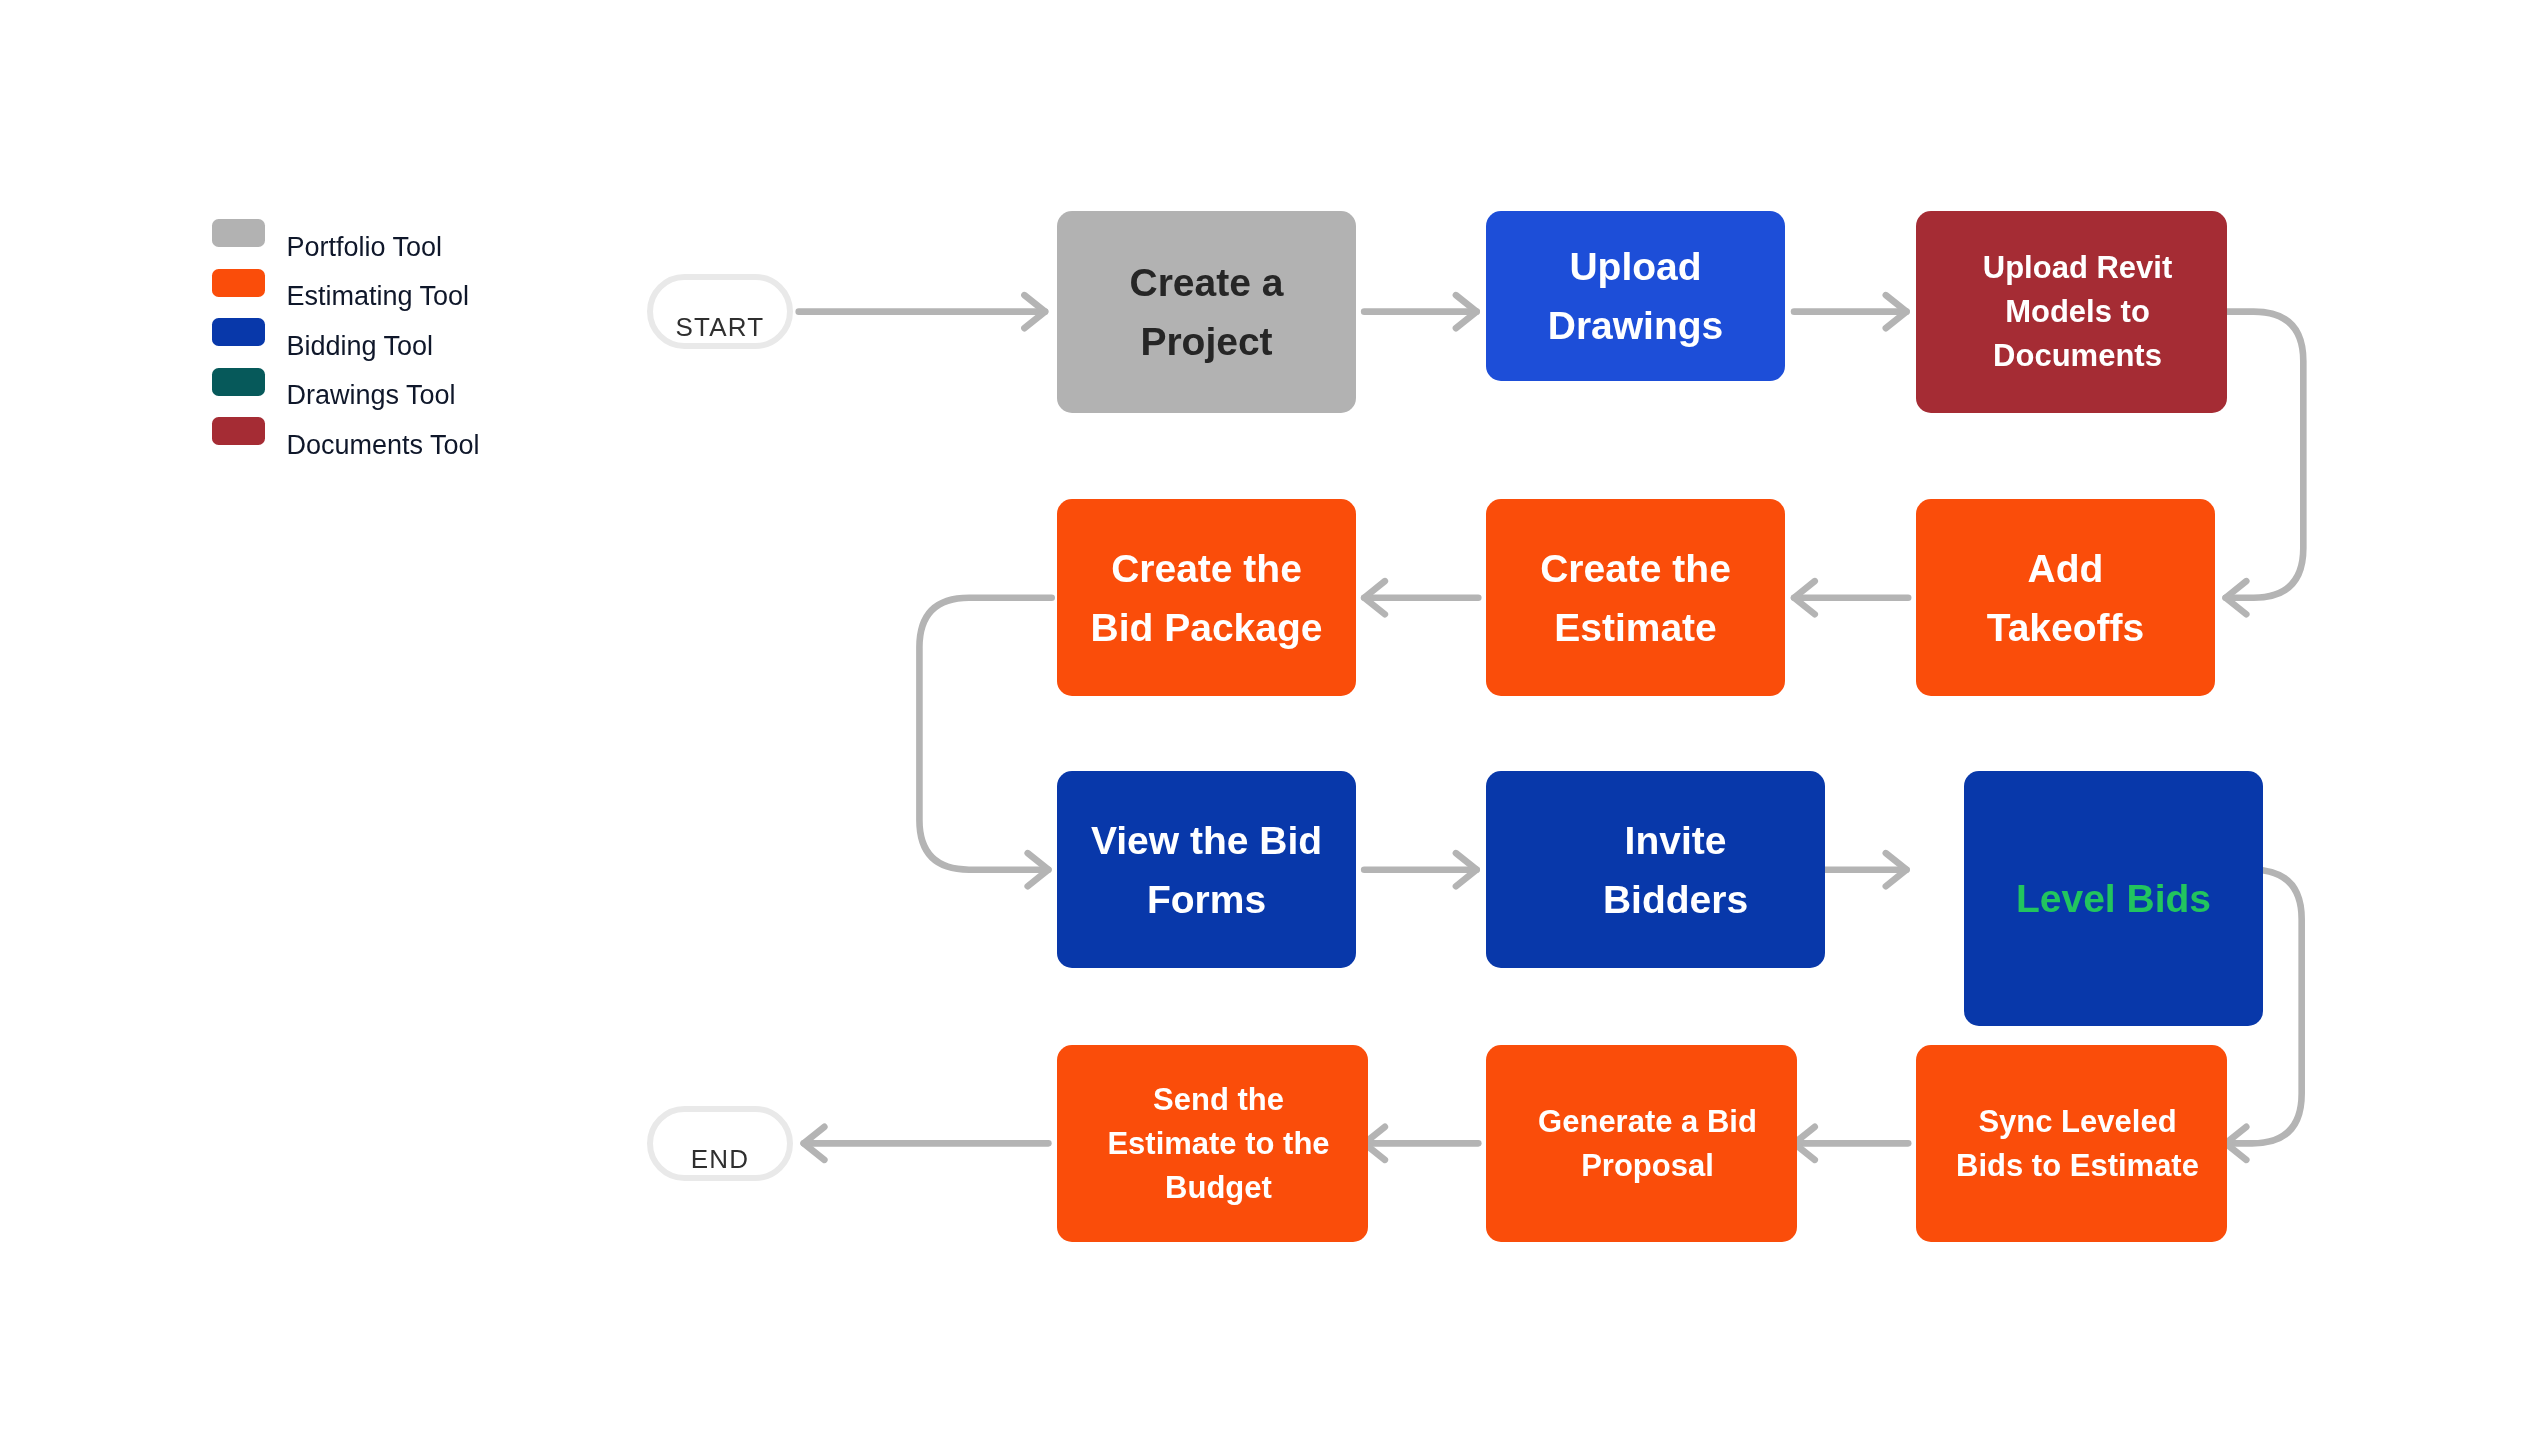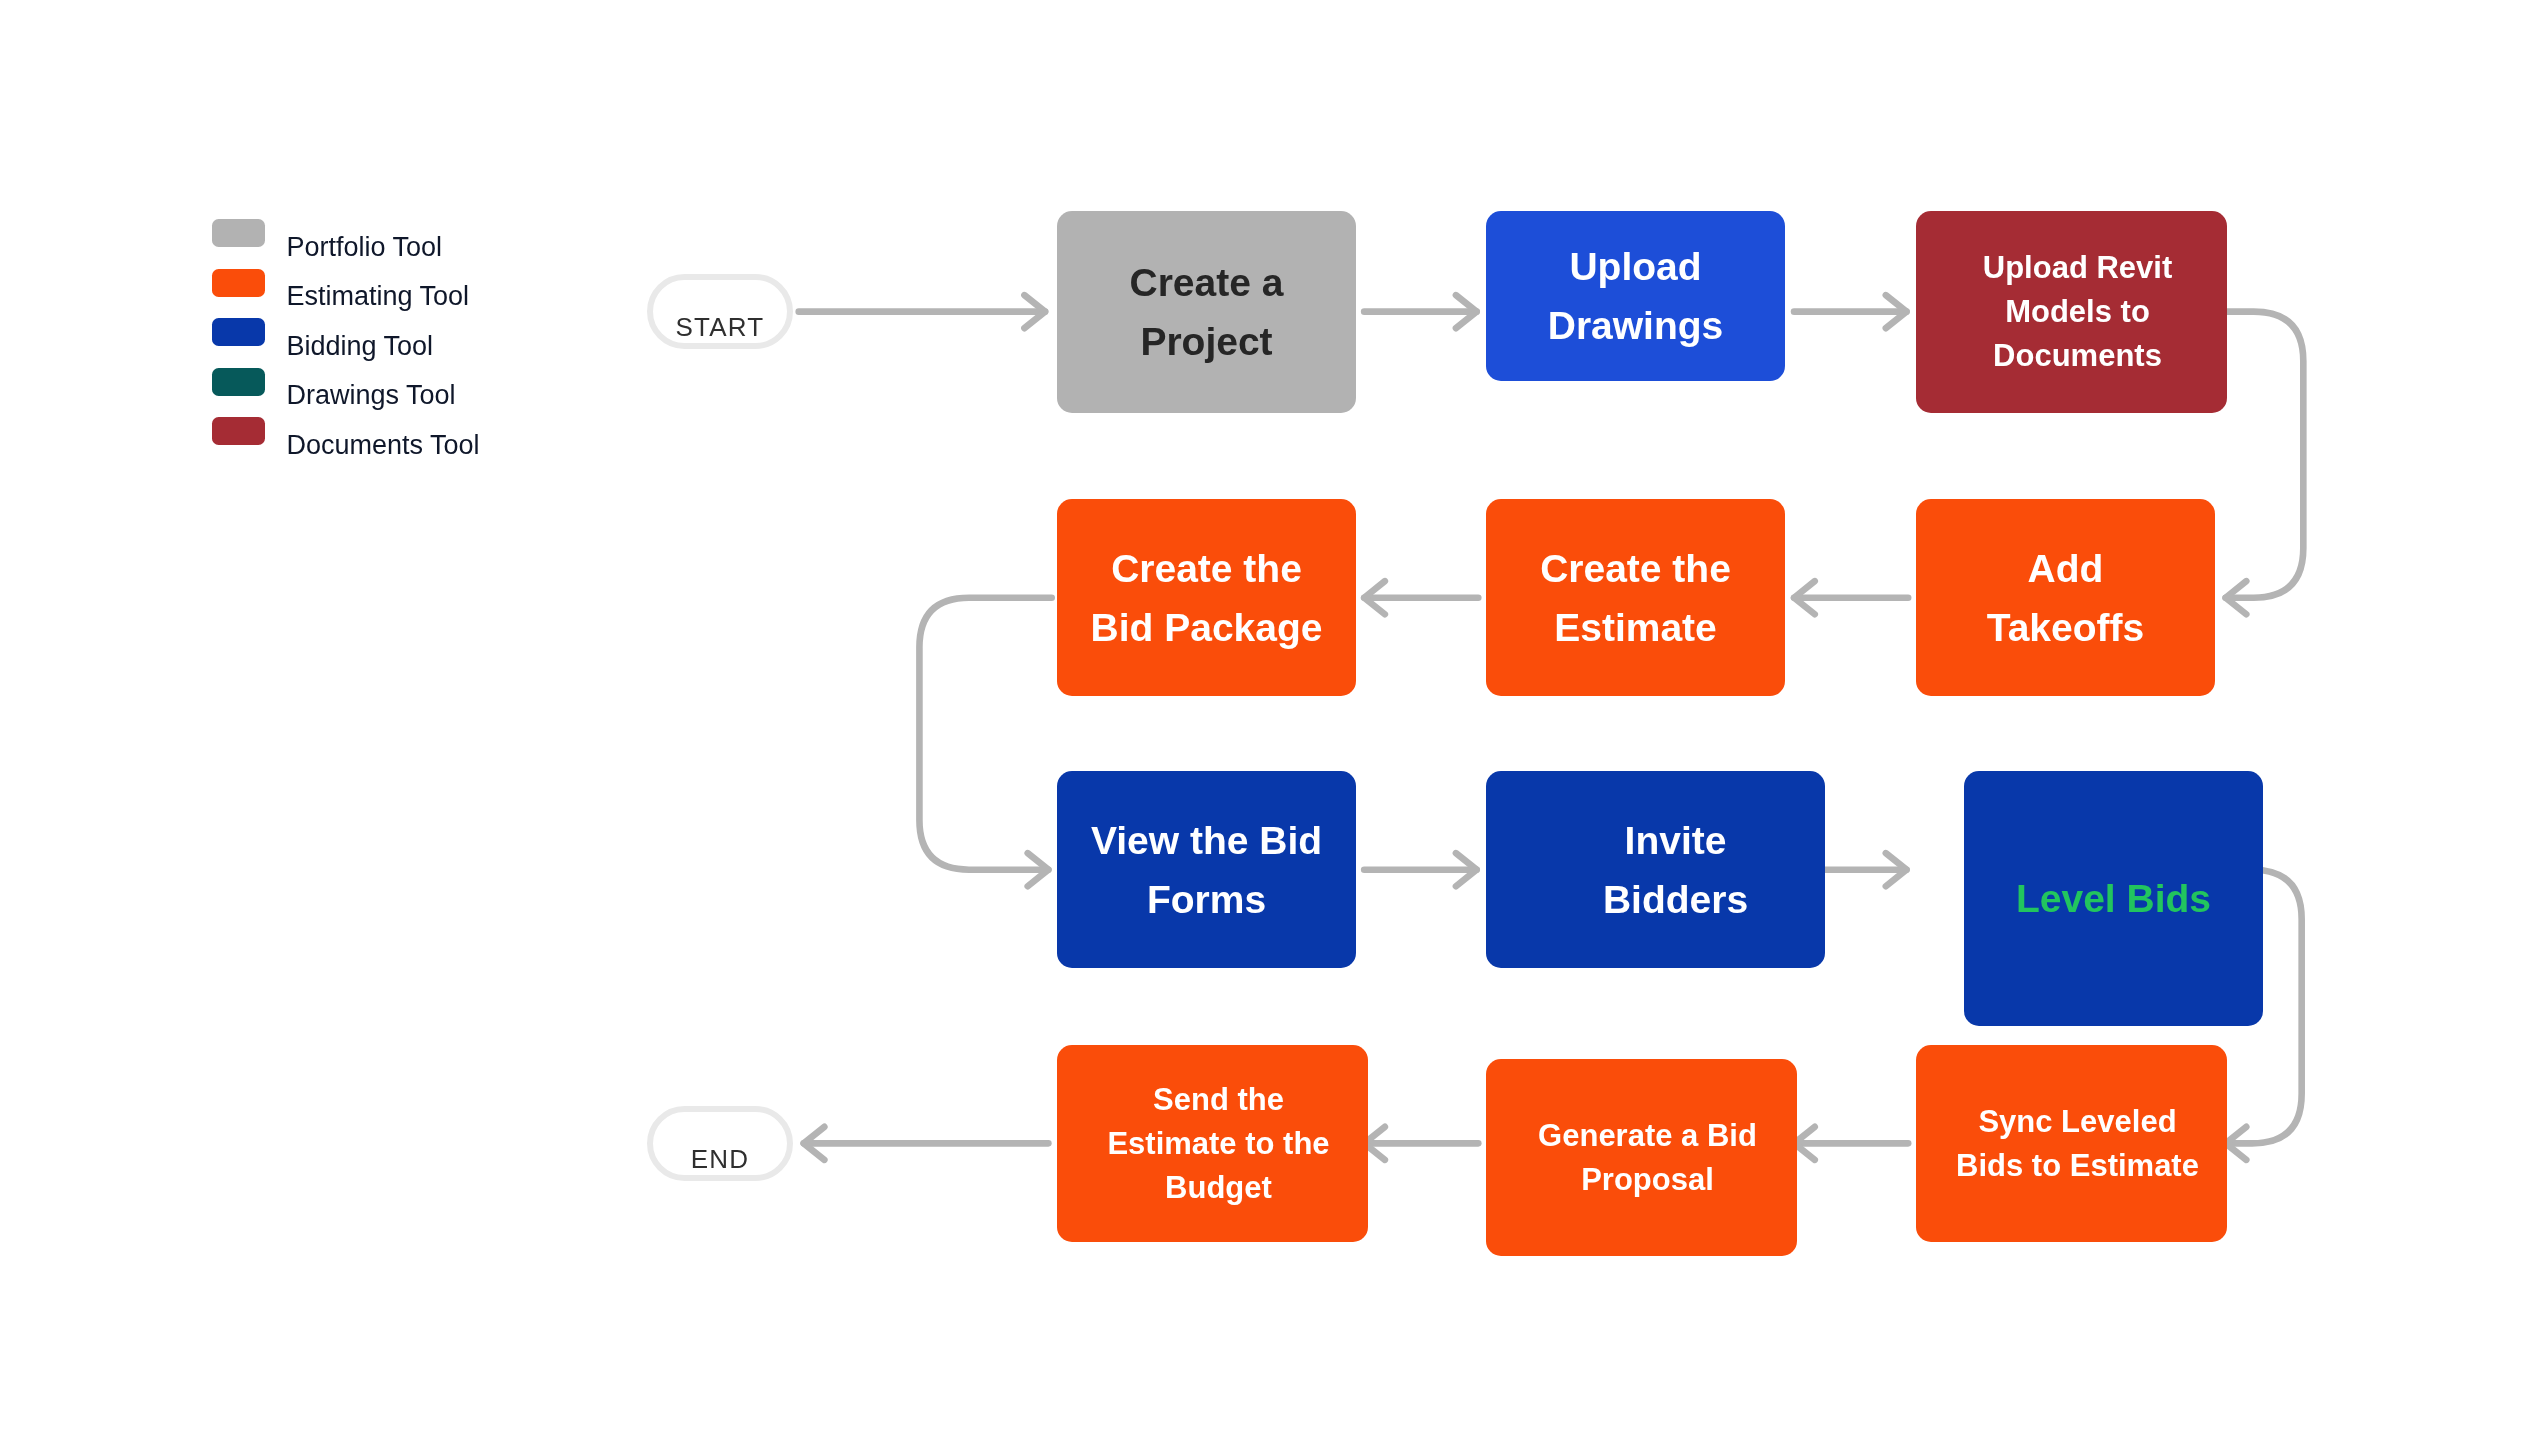--- a/index.html
+++ b/index.html
@@ -104,21 +104,21 @@
       </div>
       <div class="node lg" style="left: 1486px; top: 771px; height: 197px; background: rgb(8, 56, 170); color: rgb(255, 255, 255); padding-left: 40px;">
         <span>Invite<br>Bidders</span>
       </div>
       <div class="node lg" style="left: 1916px; top: 771px; height: 255px; background: rgb(8, 56, 170); color: #22c55e; margin-left: 48px;">
         <span>Level Bids</span>
       </div>
       <div class="node sm" style="left: 1057px; top: 1045px; height: 197px; background: rgb(250, 77, 10); color: rgb(255, 255, 255);">
         <span>Send the<br>Estimate to the<br>Budget</span>
       </div>
-      <div class="node sm" style="left: 1486px; top: 1045px; height: 197px; background: rgb(250, 77, 10); color: rgb(255, 255, 255); margin-top: 14px;">
+      <div class="node sm" style="left: 1486px; top: 1045px; height: 197px; background: rgb(250, 77, 10); color: rgb(255, 255, 255);">
         <span>Generate a Bid<br>Proposal</span>
       </div>
       <div class="node sm" style="left: 1916px; top: 1045px; height: 197px; background: rgb(250, 77, 10); color: rgb(255, 255, 255);">
         <span>Sync Leveled<br>Bids to Estimate</span>
       </div>
     </div>
 
   <div class="pill" style="left:647px;top:274px;">
     <span>START</span>
   </div>

